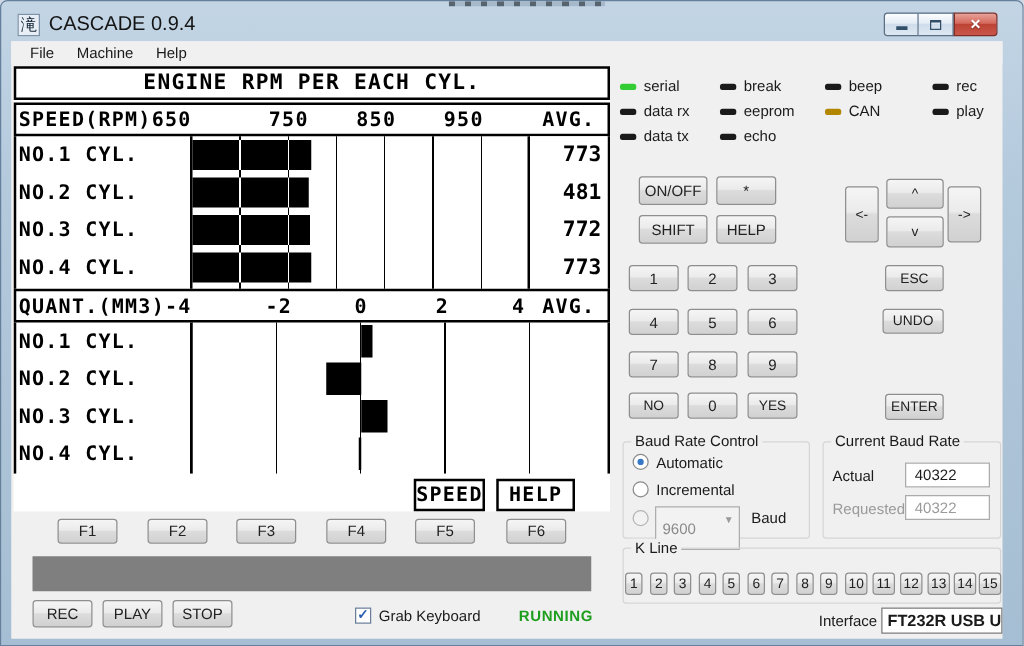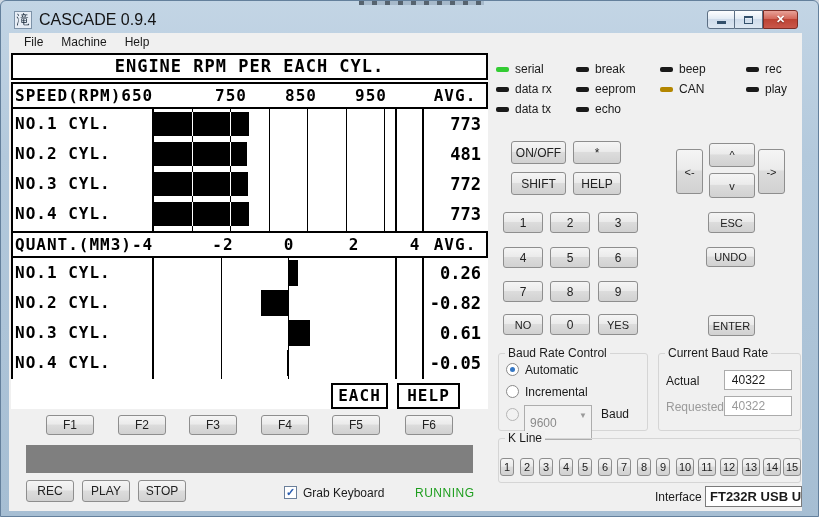--- a/index.html
+++ b/index.html
@@ -35,21 +35,21 @@
   .lcd{position:absolute;left:10px;top:52px;width:477px;height:356px;background:#fff;
     font-family:"DejaVu Sans Mono",monospace;font-weight:bold;color:#000;}
   .lcd-abs{position:absolute;}
   .lcd-title{left:0;top:0;width:477px;height:27px;border:2px solid #000;
     text-align:center;line-height:23px;font-size:17px;letter-spacing:1px;}
   .lcd-header{left:0;top:29px;width:477px;height:27px;border:2px solid #000;font-size:16px;line-height:23px;letter-spacing:1px;}
   .lcd-header.quant{top:178px;}
   .hdr-inline{position:absolute;left:2px;top:0;white-space:nowrap;}
   .tick{position:absolute;top:0;width:40px;text-align:center;}
   .avg-hdr{position:absolute;left:411px;top:0;width:62px;text-align:center;}
-  .block{left:0;top:56px;width:386px;height:122px;border-left:2px solid #000;border-right:2px solid #000;}
+  .block{left:0;top:56px;width:477px;height:122px;border-left:2px solid #000;border-right:2px solid #000;}
   .block.quant{top:205px;height:121px;}
   .row-label{position:absolute;left:2px;width:135px;height:30px;line-height:30px;font-size:16px;letter-spacing:1px;white-space:nowrap;}
   .data-area{position:absolute;left:139px;top:0;width:272px;height:100%;border-left:2px solid #000;
     background:repeating-linear-gradient(90deg,transparent 0 37.57px,#000 37.57px 38.57px);}
   .data-area.quant{background:repeating-linear-gradient(90deg,transparent 0 66.5px,#000 66.5px 67.5px);}
   .avg-col{position:absolute;left:409px;top:0;width:64px;height:100%;border-left:2px solid #000;background:#fff;}
   .avg-val{position:absolute;right:5px;width:60px;height:30px;line-height:30px;font-size:17px;text-align:right;white-space:nowrap;}
   .bar{position:absolute;height:24px;background:repeating-linear-gradient(90deg,#000 0 37.57px,#fff 37.57px 38.57px);}
   .qbar{position:absolute;height:26px;background:#000;}
   .lcd-strip{left:0;top:326px;width:477px;height:30px;background:#fff;}
@@ -59,21 +59,21 @@
     background:linear-gradient(180deg,#f5f5f5 0%,#ebebeb 45%,#dcdcdc 50%,#d1d1d1 100%);
     border:1px solid #8e8e8e;border-radius:3px;font-size:12px;color:#222;cursor:default;}
   .btn.small{font-size:11px;}
   
   .progress{position:absolute;left:25px;top:444px;width:447px;height:28px;background:#7f7f7f;}
   .checkbox{position:absolute;left:283px;top:485px;width:13px;height:13px;background:#fff;border:1px solid #6b7f9a;
     font-size:11px;line-height:11px;text-align:center;color:#2a5db0;font-weight:bold;}
   .checkbox span{visibility:hidden;}
   .checkbox.checked span{visibility:visible;}
   .plain-label{position:absolute;white-space:nowrap;}
-  .running{color:#1e9e1e;font-weight:normal;letter-spacing:.5px;}
+  .running{color:#1e9e1e;font-weight:bold;letter-spacing:.5px;}
   
   .led-grid{position:absolute;left:495px;top:58px;width:300px;display:grid;
     grid-template-columns:80px 84px 86px 50px;grid-auto-rows:20px;}
   .led-item{display:flex;align-items:center;}
   .led{width:13px;height:5px;border-radius:2px;background:#1a1a1a;margin-right:6px;flex:none;}
   
   .groupbox{position:absolute;border:1px solid #d5d5d5;border-radius:3px;}
   .groupbox .legend{position:absolute;top:-8px;left:6px;background:#f0f0f0;padding:0 3px;font-size:12px;color:#1a1a1a;}
   .radio{position:absolute;width:13px;height:13px;border:1px solid #8a8a8a;border-radius:50%;background:#fff;}
   .radio.selected::after{content:"";position:absolute;left:3px;top:3px;width:5px;height:5px;border-radius:50%;background:#3577c4;}
@@ -160,30 +160,24 @@
       <span class="row-label" style="top:0">NO.1 CYL.</span>
       <span class="row-label" style="top:30px">NO.2 CYL.</span>
       <span class="row-label" style="top:60px">NO.3 CYL.</span>
       <span class="row-label" style="top:90px">NO.4 CYL.</span>
       <div class="data-area quant">
         <div class="qbar" style="top: 2px; width: 8.775px; left: 135px;"></div>
         <div class="qbar" style="top: 32px; width: 27.675px; left: 107.325px;"></div>
         <div class="qbar" style="top: 62px; width: 20.5875px; left: 135px;"></div>
         <div class="qbar" style="top: 92px; width: 2px; left: 133px;"></div>
       </div>
-      <div class="avg-col">
-        <span class="avg-val" style="top:0">0.26</span>
-        <span class="avg-val" style="top:30px">-0.82</span>
-        <span class="avg-val" style="top:60px">0.61</span>
-        <span class="avg-val" style="top:90px">-0.05</span>
-      </div>
     </div>
 
     <div class="lcd-abs lcd-strip">
-      <div class="lcd-key" style="left:320px;width:57px">EACH</div>
+      <div class="lcd-key" style="left:320px;width:57px">SPEED</div>
       <div class="lcd-key" style="left:386px;width:63px">HELP</div>
     </div>
   </div>
 
   <div class="btn" style="left:45px;top:414px;width:48px;height:20px">F1</div>
   <div class="btn" style="left:117px;top:414px;width:48px;height:20px">F2</div>
   <div class="btn" style="left:188px;top:414px;width:48px;height:20px">F3</div>
   <div class="btn" style="left:260px;top:414px;width:48px;height:20px">F4</div>
   <div class="btn" style="left:331px;top:414px;width:48px;height:20px">F5</div>
   <div class="btn" style="left:404px;top:414px;width:48px;height:20px">F6</div>

